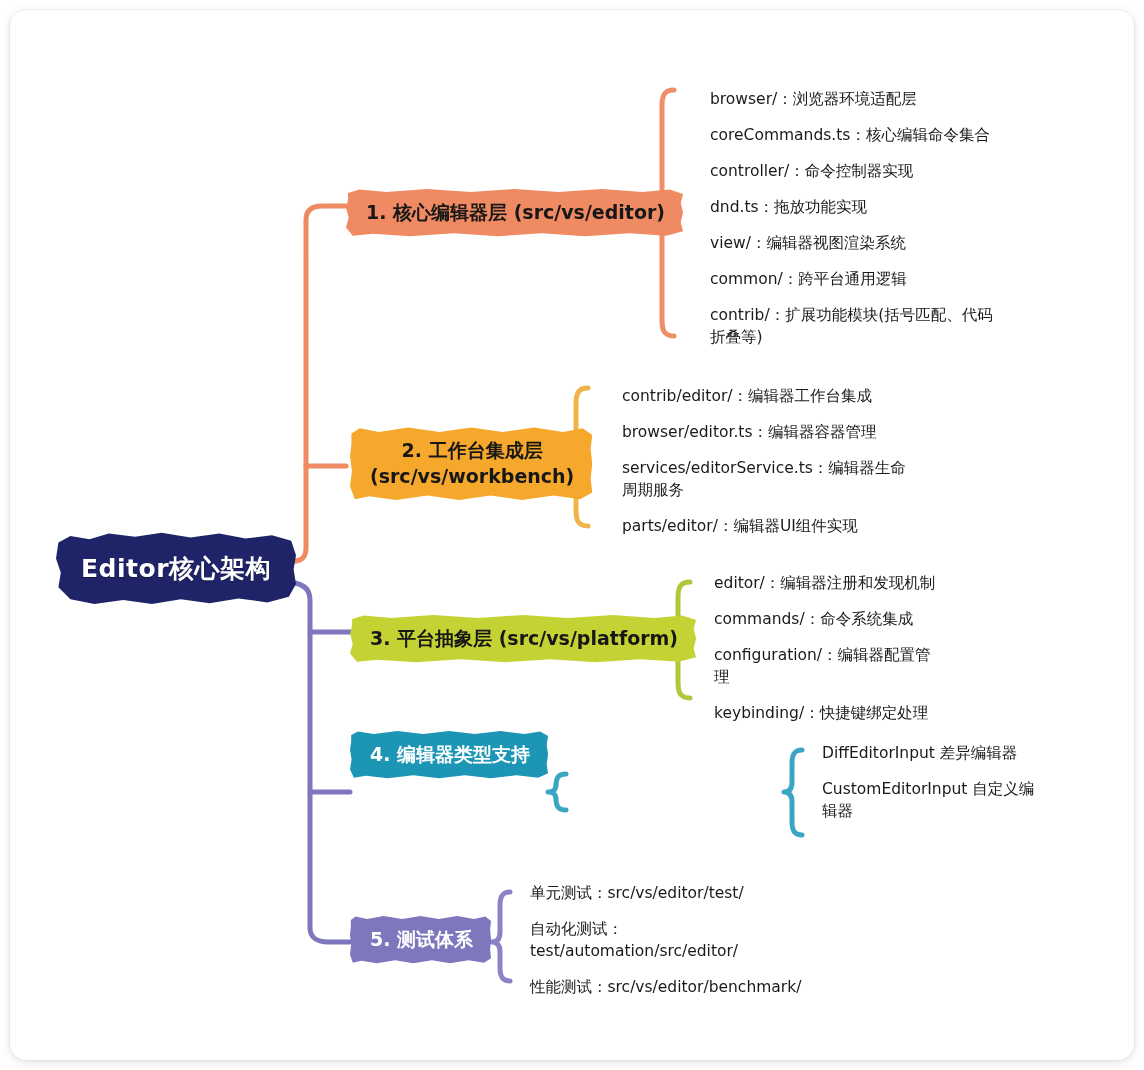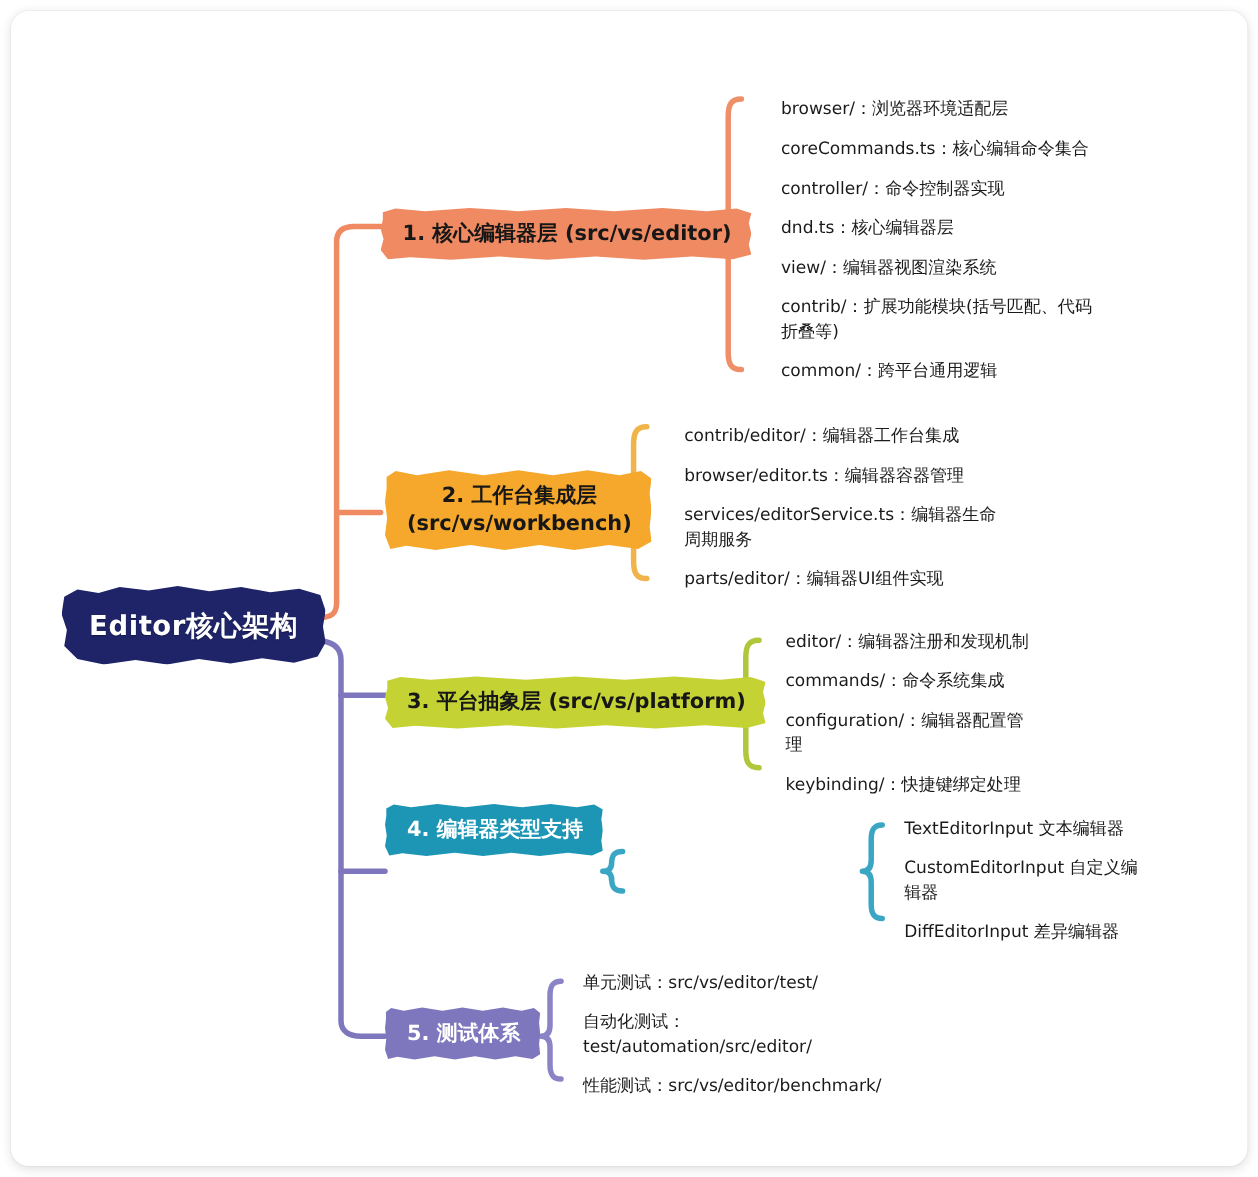--- a/index.html
+++ b/index.html
@@ -128,24 +128,24 @@
   </div>
 
   <div class="branch branch-1" style="left:336px;top:178px;">
     <div class="branch-box">1. 核心编辑器层 (src/vs/editor)</div>
     <div class="under"></div>
   </div>
   <div class="leaf-group g-orange" style="left:696px;top:78px;width:300px;">
     <div class="leaf">browser/：浏览器环境适配层</div>
     <div class="leaf">coreCommands.ts：核心编辑命令集合</div>
     <div class="leaf">controller/：命令控制器实现</div>
-    <div class="leaf">dnd.ts：核心编辑器层</div>
+    <div class="leaf">dnd.ts：拖放功能实现</div>
     <div class="leaf">view/：编辑器视图渲染系统</div>
+    <div class="leaf">common/：跨平台通用逻辑</div>
     <div class="leaf">contrib/：扩展功能模块(括号匹配、代码折叠等)</div>
-    <div class="leaf">common/：跨平台通用逻辑</div>
   </div>
 
   <div class="branch branch-2" style="left:340px;top:416px;">
     <div class="branch-box">2. 工作台集成层
 (src/vs/workbench)</div>
     <div class="under"></div>
   </div>
   <div class="leaf-group g-amber" style="left:608px;top:375px;width:305px;">
     <div class="leaf">contrib/editor/：编辑器工作台集成</div>
     <div class="leaf">browser/editor.ts：编辑器容器管理</div>
@@ -162,23 +162,22 @@
     <div class="leaf">commands/：命令系统集成</div>
     <div class="leaf">configuration/：编辑器配置管理</div>
     <div class="leaf">keybinding/：快捷键绑定处理</div>
   </div>
 
   <div class="branch branch-4" style="left:340px;top:720px;">
     <div class="branch-box">4. 编辑器类型支持</div>
     <div class="under"></div>
   </div>
   <div class="leaf-group g-teal" style="left:808px;top:732px;width:230px;">
-    <div class="leaf">TextEditorInput 文本编辑器</div>
+    <div class="leaf">DiffEditorInput 差异编辑器</div>
     <div class="leaf">CustomEditorInput 自定义编辑器</div>
-    <div class="leaf">DiffEditorInput 差异编辑器</div>
   </div>
 
   <div class="branch branch-5" style="left:340px;top:905px;">
     <div class="branch-box">5. 测试体系</div>
     <div class="under"></div>
   </div>
   <div class="leaf-group g-purple" style="left:516px;top:872px;width:282px;">
     <div class="leaf">单元测试：src/vs/editor/test/</div>
     <div class="leaf">自动化测试：test/automation/src/editor/</div>
     <div class="leaf">性能测试：src/vs/editor/benchmark/</div>

